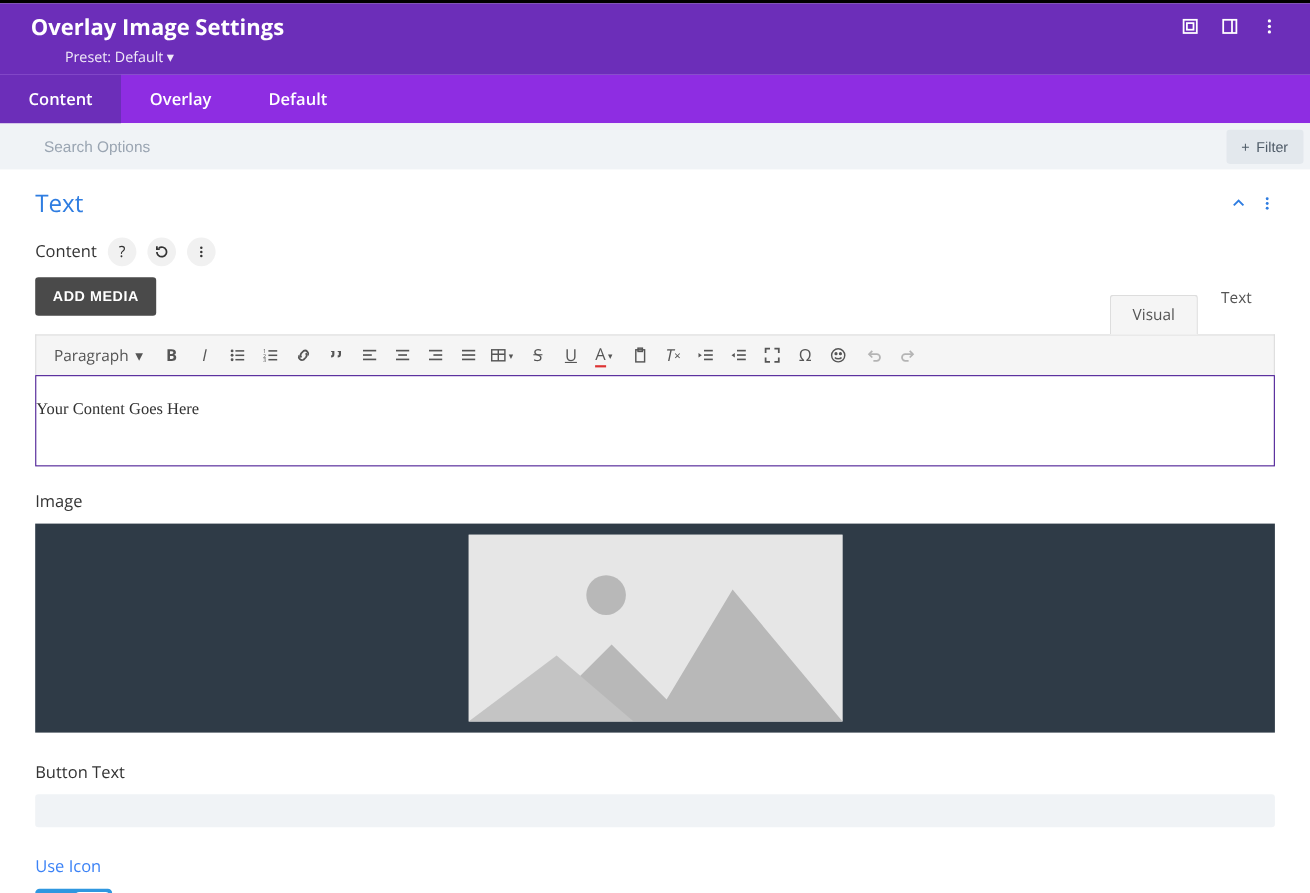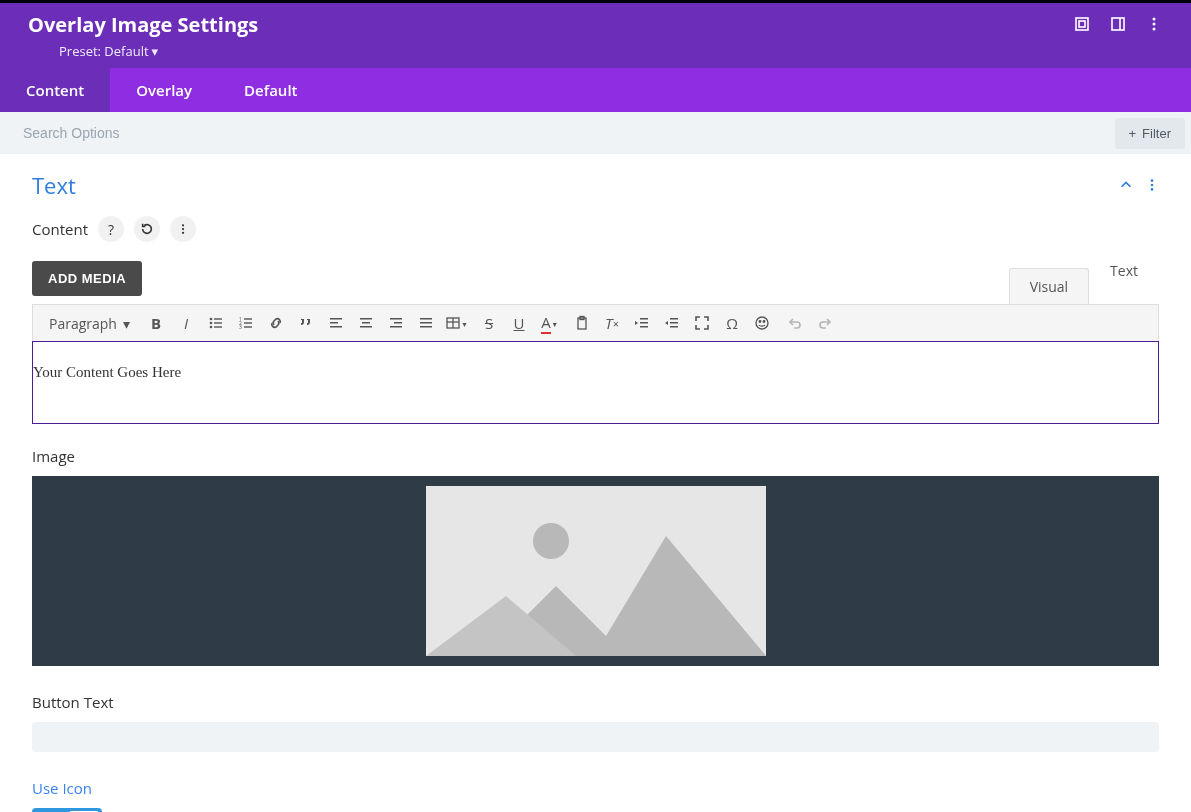--- a/index.html
+++ b/index.html
@@ -7,33 +7,33 @@
 .topbar { background: #000; height: 3px; }
 .header { background: #6c2eb9; color: #fff; padding: 8px 28px; display: flex; justify-content: space-between; align-items: flex-start; }
 .header-left { display:flex; flex-direction:column; gap:4px; }
 .header-title { font-size: 20px; font-weight: 700; }
 .header-preset { font-size: 13px; opacity: 0.9; display:flex; align-items:center; gap:3px; cursor:pointer;margin-left:31px; }
 .header-icons { display:flex; gap:18px; align-items:center; padding-top:4px; }
 .header-icons .hicon { width:18px; height:18px; cursor:pointer; display:flex; align-items:center; justify-content:center; color:#fff; }
 .tabs { background: #8e2de2; display:flex; }
 .tab { padding: 12px 26px; color:#fff; font-weight:600; font-size:15px; cursor:pointer; }
 .tab.active { background:#6c2eb9; }
-.searchbar { background:#f0f3f6; display:flex; align-items:center; padding: 0 0 0 23px; height:42px; justify-content:space-between; }
+.searchbar { background:#f0f3f6; display:flex; align-items:center; padding: 0 0 0 40px; height:42px; justify-content:space-between; }
 .search-input { background:transparent; border:none; outline:none; font-size:14px; color:#6f7c8a; width:300px; }
 .search-input::placeholder { color:#9aa5b2; }
 .filter-btn { background:#e3e8ed; border:none; padding:8px 14px; margin-right:6px; border-radius:3px; font-size:13px; color:#4f5b68; display:flex; align-items:center; gap:6px; cursor:pointer; }
 .section-header { display:flex; justify-content:space-between; align-items:center; padding: 16px 32px 4px; }
 .section-title { color:#2f7de1; font-size:22px; font-weight:400; }
 .section-icons { display:flex; gap:12px; align-items:center; }
 .section-icons .sicon { color:#2f7de1; cursor:pointer; }
 .content { padding: 12px 32px 24px; }
 .field-row { display:flex; align-items:center; gap:10px; margin-bottom:10px; }
 .field-label { font-size:15px; color:#333; }
 .circle-btn { width:26px; height:26px; border-radius:50%; background:#f1f1f1; display:flex; align-items:center; justify-content:center; font-size:14px; color:#333; cursor:pointer; }
-.addmedia-row { display:flex; justify-content:space-between; align-items:center; margin-bottom:0; }
+.addmedia-row { display:flex; justify-content:space-between; align-items:flex-start; margin-bottom:0; }
 .addmedia-btn { background:#4a4a4a; color:#fff; border:none; padding:10px 16px; border-radius:3px; font-size:13px; font-weight:700; letter-spacing:0.5px; cursor:pointer; }
 .editor-tabs { display:flex; }
 .editor-tab { padding:8px 20px; font-size:14px; color:#555; cursor:pointer; border:1px solid transparent; }
 .editor-tab.active { background:#f5f5f5; border:1px solid #ddd; border-bottom:none; border-radius:3px 3px 0 0;margin-top:16px; }
 .editor-toolbar { background:#f5f5f5; border:1px solid #ddd; border-bottom:none; display:flex; align-items:center; padding:4px 6px; gap:2px; flex-wrap:wrap; }
 .format-select { display:flex; align-items:center; gap:6px; padding:4px 10px; font-size:14px; color:#555; cursor:pointer; }
 .tool-btn { width:28px; height:28px; display:flex; align-items:center; justify-content:center; color:#555; cursor:pointer; border-radius:2px; font-size:15px; }
 .tool-sep { width:1px; }
 .editor-body { border:1px solid #4c1d95; padding:22px 0 42px; font-family: Georgia, serif; font-size:15px; color:#333; }
 .img-label { font-size:15px; color:#333; margin:22px 0 10px; }

